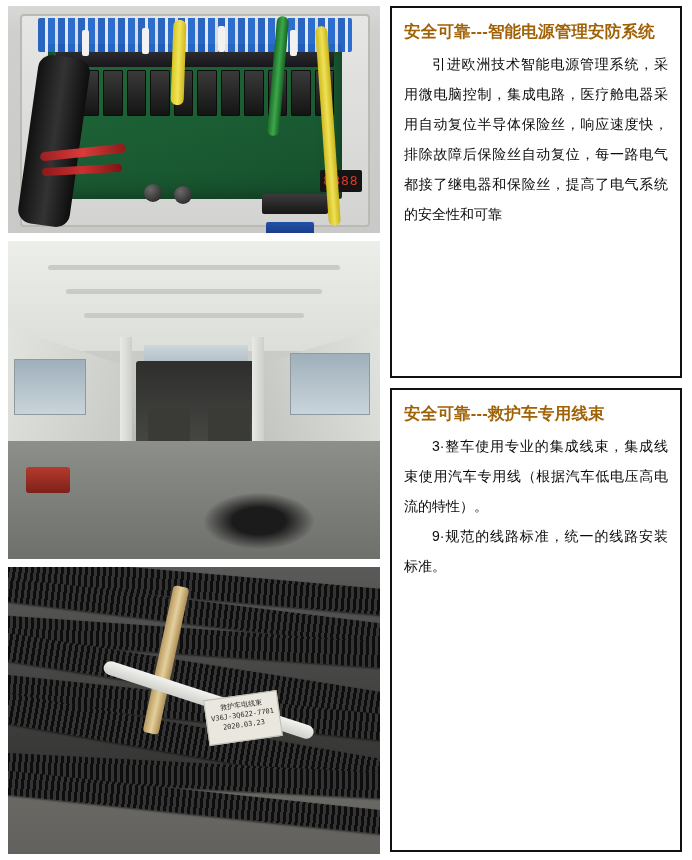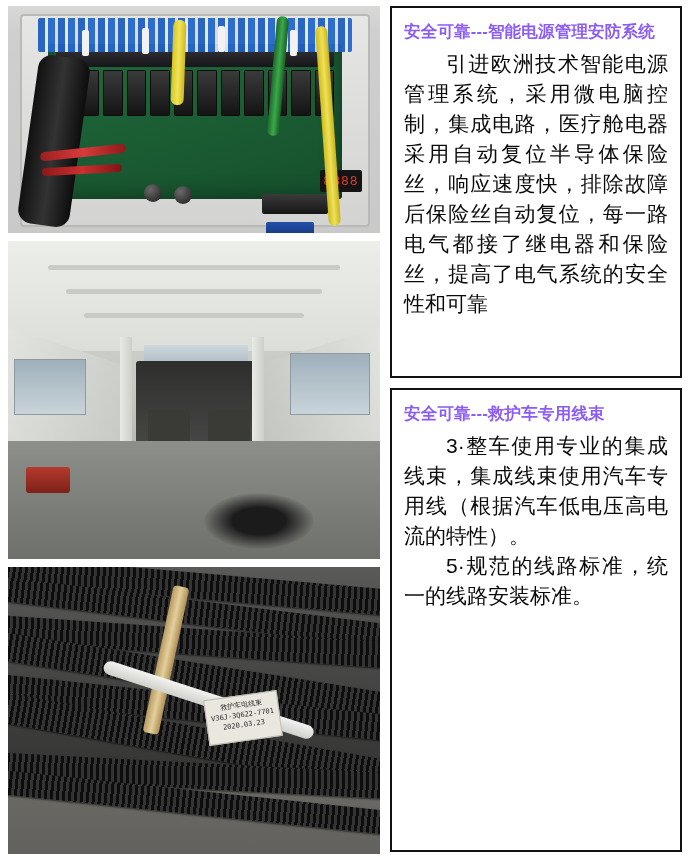--- a/index.html
+++ b/index.html
@@ -264,31 +264,31 @@
   }
   .text-box {
     border: 2px solid #111111;
     box-sizing: border-box;
     padding: 10px 12px 12px 12px;
     background: #ffffff;
   }
   .box-1 { height: 372px; }
   .box-2 { height: 464px; }
   .box-title {
-    color: #8b5cf6;
+    color: #a16207;
     font-size: 16.5px;
     font-weight: bold;
     line-height: 27px;
     font-family: "Liberation Sans", sans-serif;
     margin: 0 0 4px 0;
     letter-spacing: .2px;
   }
   .box-body p {
     margin: 0;
-    font-size: 21px;
+    font-size: 14px;
     line-height: 30px;
     color: #0a0a0a;
     text-align: justify;
     text-justify: inter-ideograph;
     font-family: "Liberation Sans", sans-serif;
   }
   .indent { text-indent: 2em; }
 </style>
 </head>
 <body>
@@ -386,19 +386,19 @@
       <div class="box-title">安全可靠---智能电源管理安防系统</div>
       <div class="box-body">
         <p class="indent">引进欧洲技术智能电源管理系统，采用微电脑控制，集成电路，医疗舱电器采用自动复位半导体保险丝，响应速度快，排除故障后保险丝自动复位，每一路电气都接了继电器和保险丝，提高了电气系统的安全性和可靠</p>
       </div>
     </div>
 
     <div class="text-box box-2">
       <div class="box-title">安全可靠---救护车专用线束</div>
       <div class="box-body">
         <p class="indent">3·整车使用专业的集成线束，集成线束使用汽车专用线（根据汽车低电压高电流的特性）。</p>
-        <p class="indent">5·规范的线路标准，统一的线路安装标准。</p>
+        <p class="indent">9·规范的线路标准，统一的线路安装标准。</p>
       </div>
     </div>
 
   </div>
 
 </div>
 
 </body></html>

